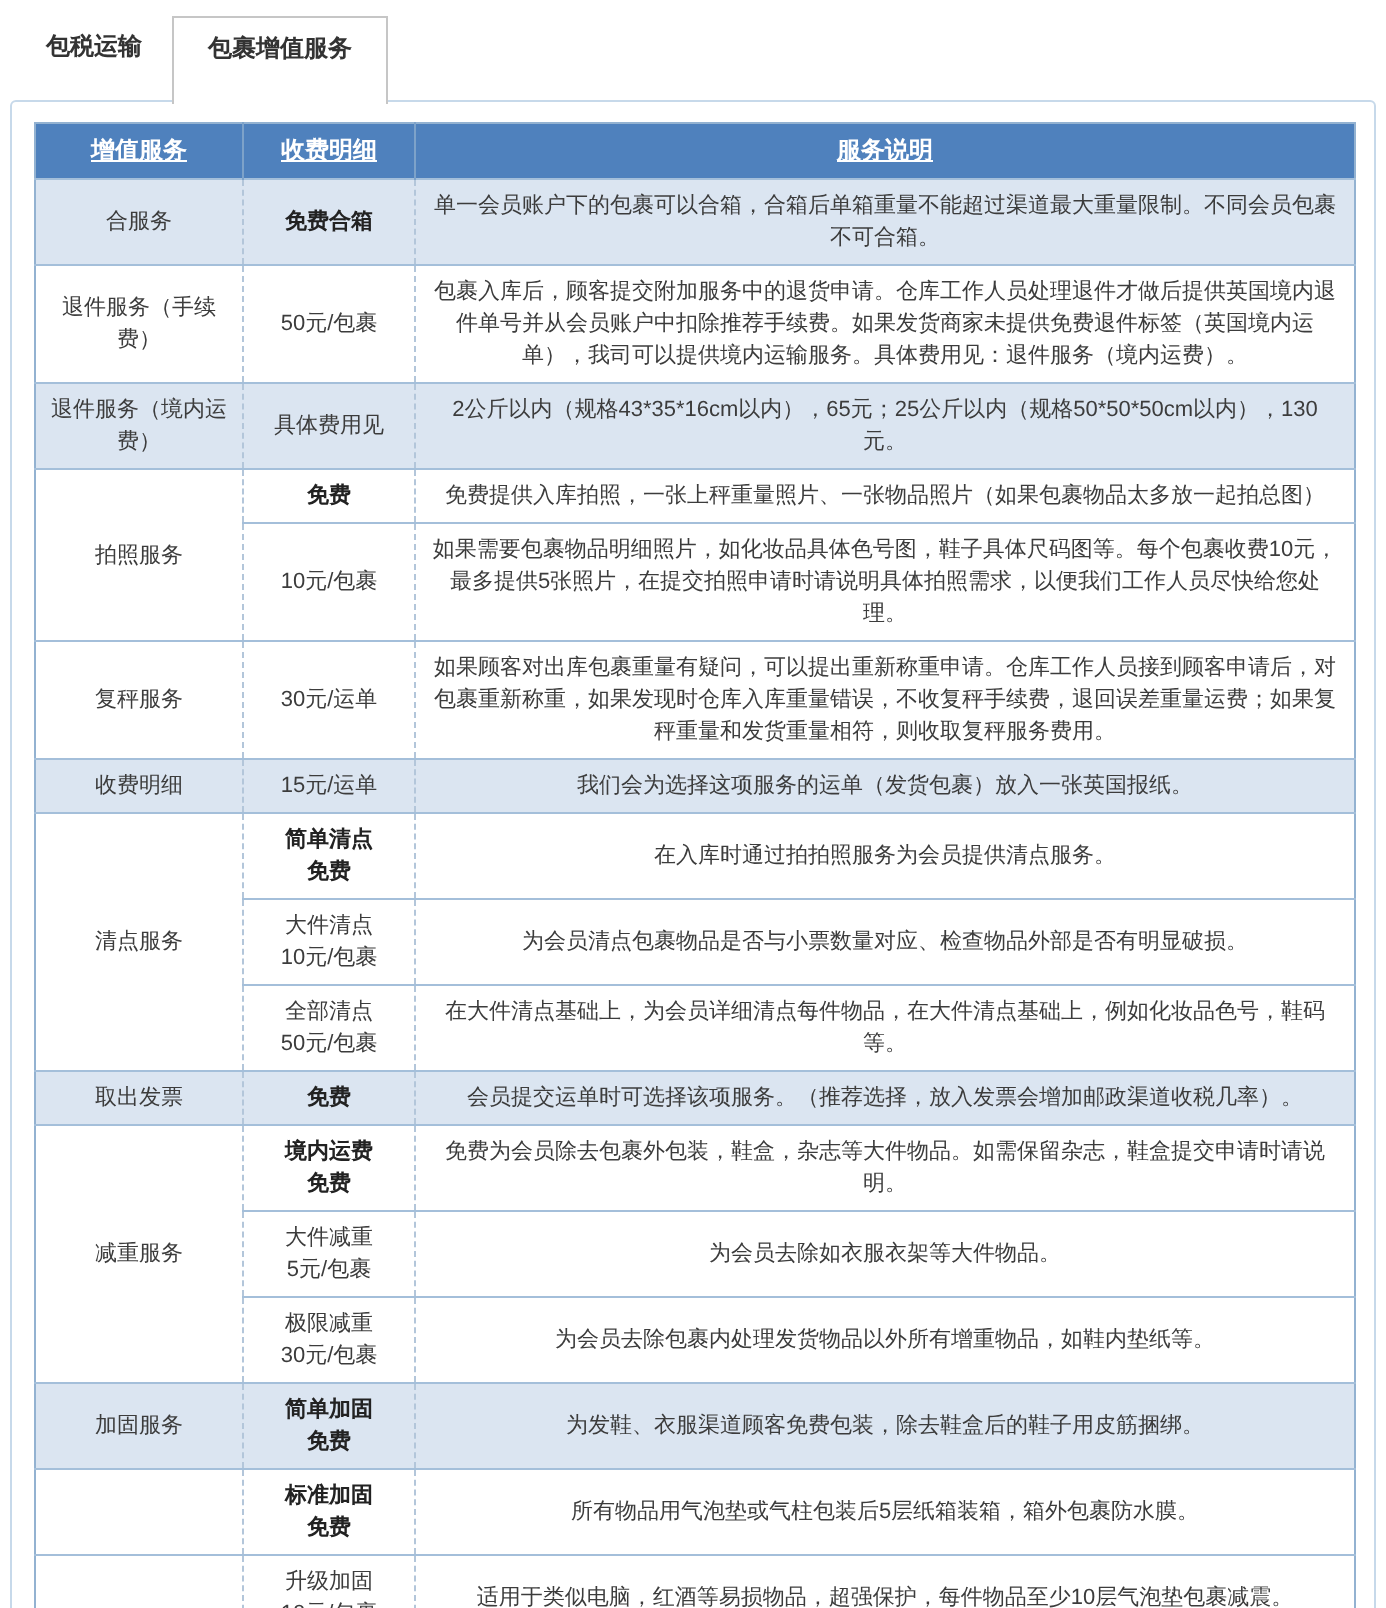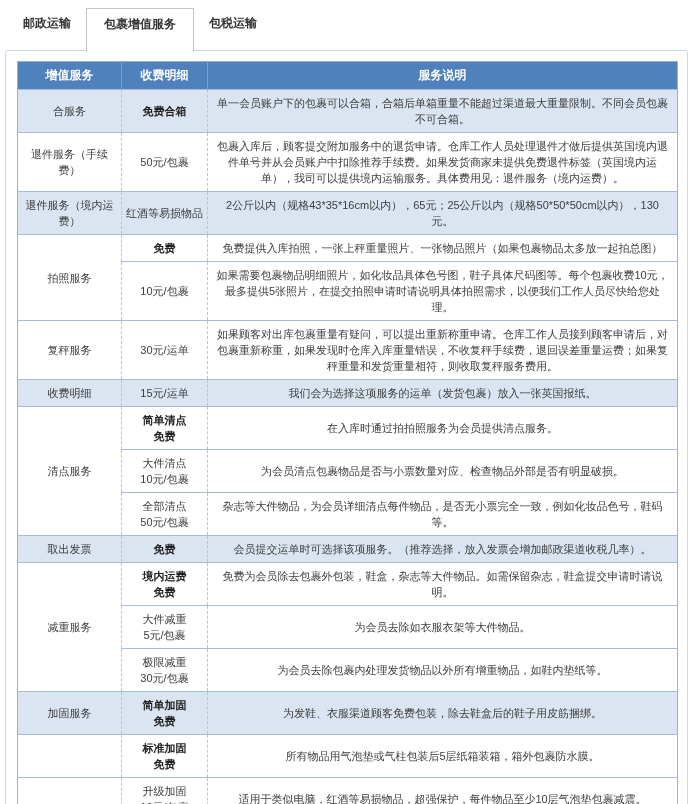--- a/index.html
+++ b/index.html
@@ -60,20 +60,21 @@
     border:1px solid #93b2d1;
   }
   th{
     background:var(--header-bg);
     color:var(--header-text);
     font-size:12px;
     font-weight:bold;
     padding:5px 2px;
     border-left:1px solid #7da2c9;
     text-align:center;
+    text-decoration:underline;
   }
   th:first-child{border-left:none;}
   td{
     border-top:1px solid var(--grid);
     border-left:1px dashed var(--grid-dash);
     padding:5px 8px;
     line-height:16px;
     vertical-align:middle;
     word-break:break-all;
   }
@@ -90,23 +91,22 @@
     text-align:center;
   }
   tr.alt td{background:var(--alt-row);}
   .fee-line{display:block;}
   .fee-bold{font-weight:bold;color:#222;}
 </style>
 </head>
 <body>
 
 <div class="tabbar">
-    <div class="tab">邮政运输</div>
+    <div class="tab">包税运输</div>
     <div class="tab active">包裹增值服务</div>
-    <div class="tab">包税运输</div>
   </div>
 
 <div class="panel">
   <table>
     <colgroup>
       <col style="width:104px">
         <col style="width:86px">
         <col style="width:470px">
     </colgroup>
     <thead>
@@ -127,21 +127,21 @@
         <tr>
           <td class="name-cell" rowspan="1">退件服务（手续费）</td>
           <td class="fee-cell">
             <span class="fee-line">50元/包裹</span>
           </td>
           <td class="desc-cell">包裹入库后，顾客提交附加服务中的退货申请。仓库工作人员处理退件才做后提供英国境内退件单号并从会员账户中扣除推荐手续费。如果发货商家未提供免费退件标签（英国境内运单），我司可以提供境内运输服务。具体费用见：退件服务（境内运费）。</td>
         </tr>
         <tr class="alt">
           <td class="name-cell" rowspan="1">退件服务（境内运费）</td>
           <td class="fee-cell">
-            <span class="fee-line">红酒等易损物品</span>
+            <span class="fee-line">具体费用见</span>
           </td>
           <td class="desc-cell">2公斤以内（规格43*35*16cm以内），65元；25公斤以内（规格50*50*50cm以内），130元。</td>
         </tr>
         <tr>
           <td class="name-cell" rowspan="2">拍照服务</td>
           <td class="fee-cell">
             <span class="fee-line fee-bold">免费</span>
           </td>
           <td class="desc-cell">免费提供入库拍照，一张上秤重量照片、一张物品照片（如果包裹物品太多放一起拍总图）</td>
         </tr>
@@ -178,21 +178,21 @@
             <span class="fee-line">大件清点</span>
             <span class="fee-line">10元/包裹</span>
           </td>
           <td class="desc-cell">为会员清点包裹物品是否与小票数量对应、检查物品外部是否有明显破损。</td>
         </tr>
         <tr>
           <td class="fee-cell">
             <span class="fee-line">全部清点</span>
             <span class="fee-line">50元/包裹</span>
           </td>
-          <td class="desc-cell">杂志等大件物品，为会员详细清点每件物品，是否无小票完全一致，例如化妆品色号，鞋码等。</td>
+          <td class="desc-cell">在大件清点基础上，为会员详细清点每件物品，在大件清点基础上，例如化妆品色号，鞋码等。</td>
         </tr>
         <tr class="alt">
           <td class="name-cell" rowspan="1">取出发票</td>
           <td class="fee-cell">
             <span class="fee-line fee-bold">免费</span>
           </td>
           <td class="desc-cell">会员提交运单时可选择该项服务。（推荐选择，放入发票会增加邮政渠道收税几率）。</td>
         </tr>
         <tr>
           <td class="name-cell" rowspan="3">减重服务</td>

